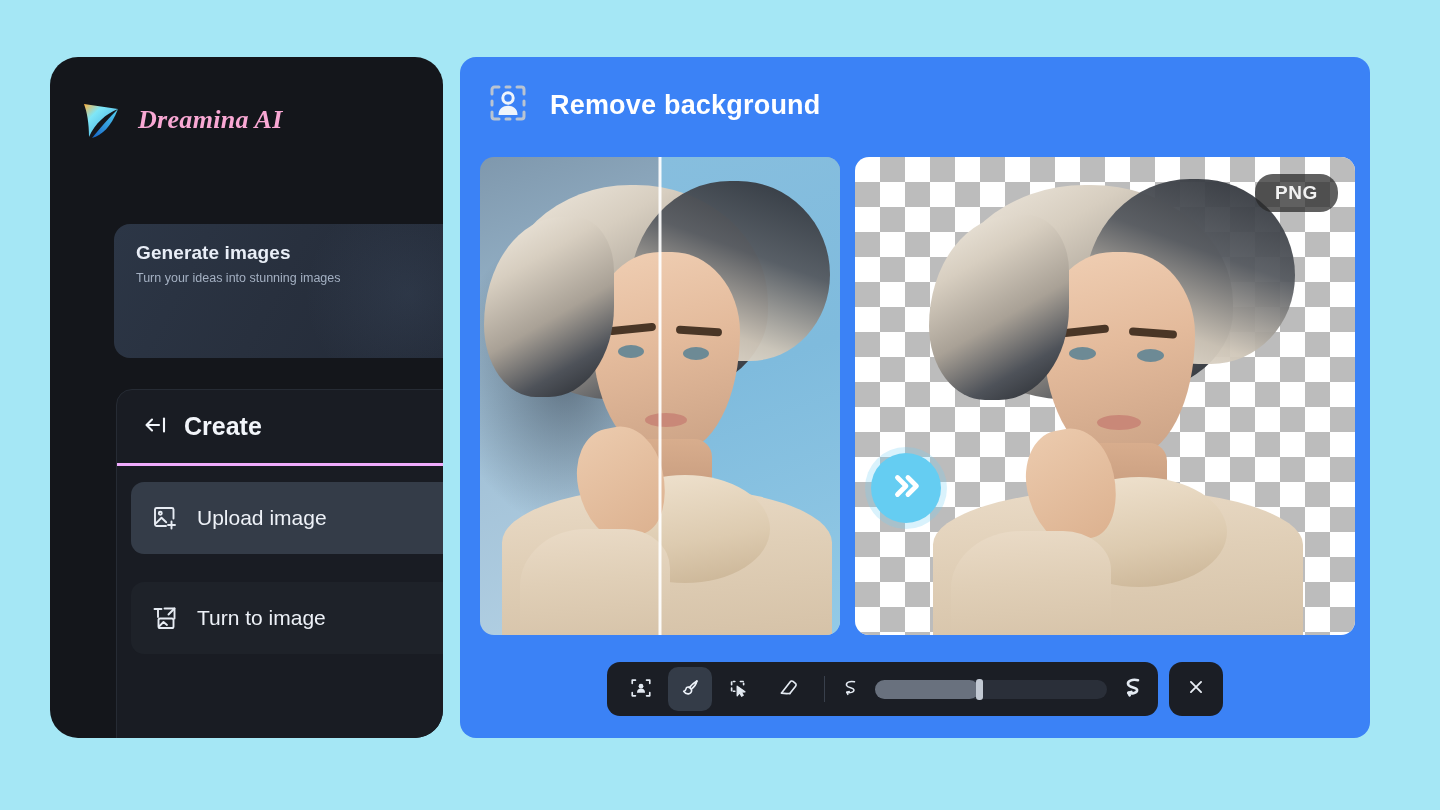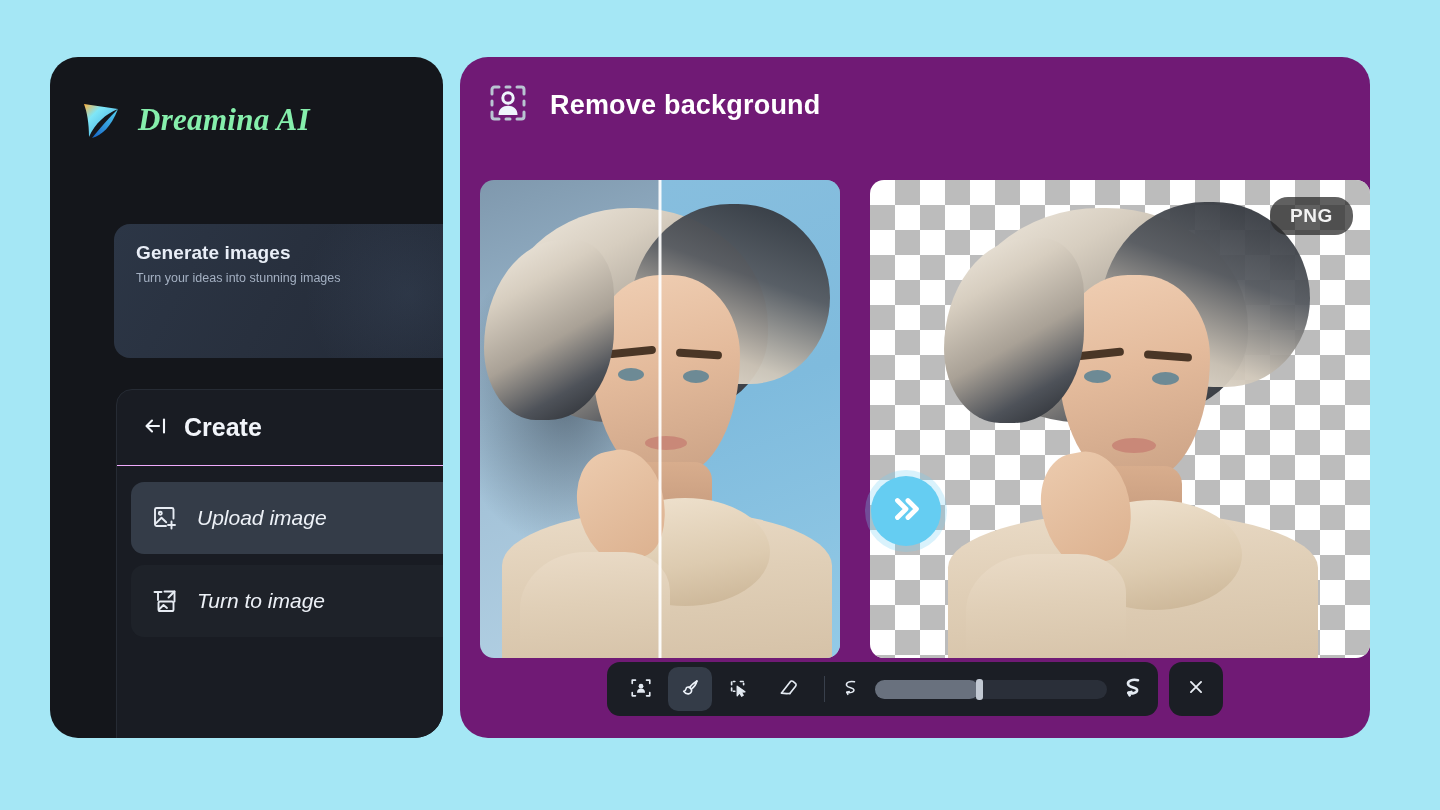--- a/index.html
+++ b/index.html
@@ -21,21 +21,21 @@
   }
   .brand {
     display: flex; align-items: center; gap: 14px;
     padding: 30px 0 0 28px;
     height: 96px;
   }
   .brand-logo { width: 46px; height: 46px; flex: 0 0 46px; }
   .brand-name {
     font-family: "Liberation Serif", serif;
     font-style: italic; font-weight: bold;
-    font-size: 31px; color: #86efac;
+    font-size: 26px; color: #f9a8d4;
     letter-spacing: .3px; white-space: nowrap;
   }
 
   .gen-card {
     position: absolute; left: 64px; top: 167px;
     width: 365px; height: 134px;
     border-radius: 16px 0 0 16px;
     background: linear-gradient(118deg, #2c3646 0%, #28303e 45%, #222936 100%);
     padding: 18px 20px 0 22px;
     overflow: hidden;
@@ -70,54 +70,54 @@
     position: absolute; left: 66px; top: 332px;
     width: 360px; height: 368px;
     background: #191c23;
     border: 1px solid #262b34;
     border-radius: 16px;
     overflow: hidden;
   }
   .create-head {
     display: flex; align-items: center; gap: 15px;
     height: 76px; padding-left: 26px;
-    border-bottom: 1px solid #f0abfc;
+    border-bottom: 3px solid #f0abfc;
   }
   .create-head-label { font-size: 25px; font-weight: bold; color: #f2f5fa; }
 
-  .nav-list { padding: 16px 14px 0 14px; display:flex; flex-direction:column; gap: 11px; font-style: italic; }
+  .nav-list { padding: 16px 14px 0 14px; display:flex; flex-direction:column; gap: 28px; }
   .nav-item {
     display: flex; align-items: center; gap: 18px;
     height: 72px; padding-left: 20px;
     border-radius: 13px;
     background: #1e2229;
     cursor: pointer;
   }
   .nav-item.active { background: #343c48; }
   .nav-label { font-size: 21px; color: #edf1f7; }
   .nav-ico { width: 28px; height: 28px; flex:0 0 28px; color:#e7ecf3; }
 
   
   .right-panel {
     position: absolute; left: 460px; top: 57px;
     width: 910px; height: 681px;
-    background: #701a75;
-    border-radius: 28px;
+    background: #3b82f6;
+    border-radius: 16px;
     overflow: hidden;
   }
   .rp-head {
     display: flex; align-items: center; gap: 21px;
     height: 96px; padding-left: 27px;
   }
   .rp-title { font-size: 27px; font-weight: bold; color: #ffffff; letter-spacing: .2px; }
 
   .canvas-row {
     position: absolute; left: 20px; top: 100px;
     width: 870px; height: 534px;
-    display: flex; gap: 30px; margin-top: 23px;
+    display: flex; gap: 15px;
   }
   .img-card {
     position: relative; width: 360px; height: 478px;
     border-radius: 14px; overflow: hidden; flex: 0 0 360px;
   }
   .img-card.wide { width: 500px; flex: 0 0 500px; }
 
   
   .before-after { position:absolute; inset:0; }
   .ba-bg {

